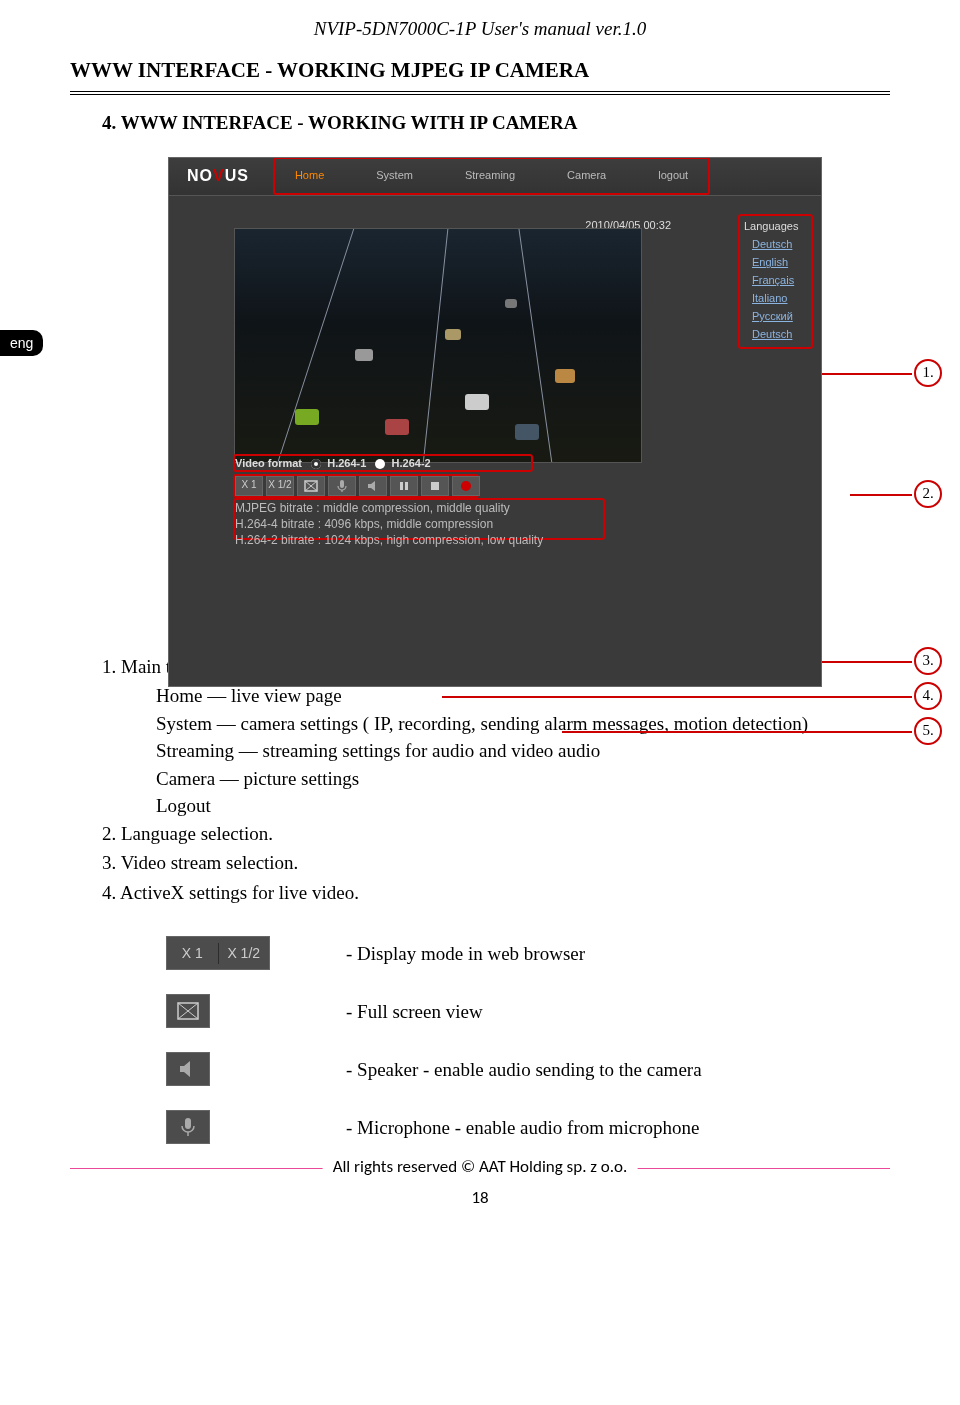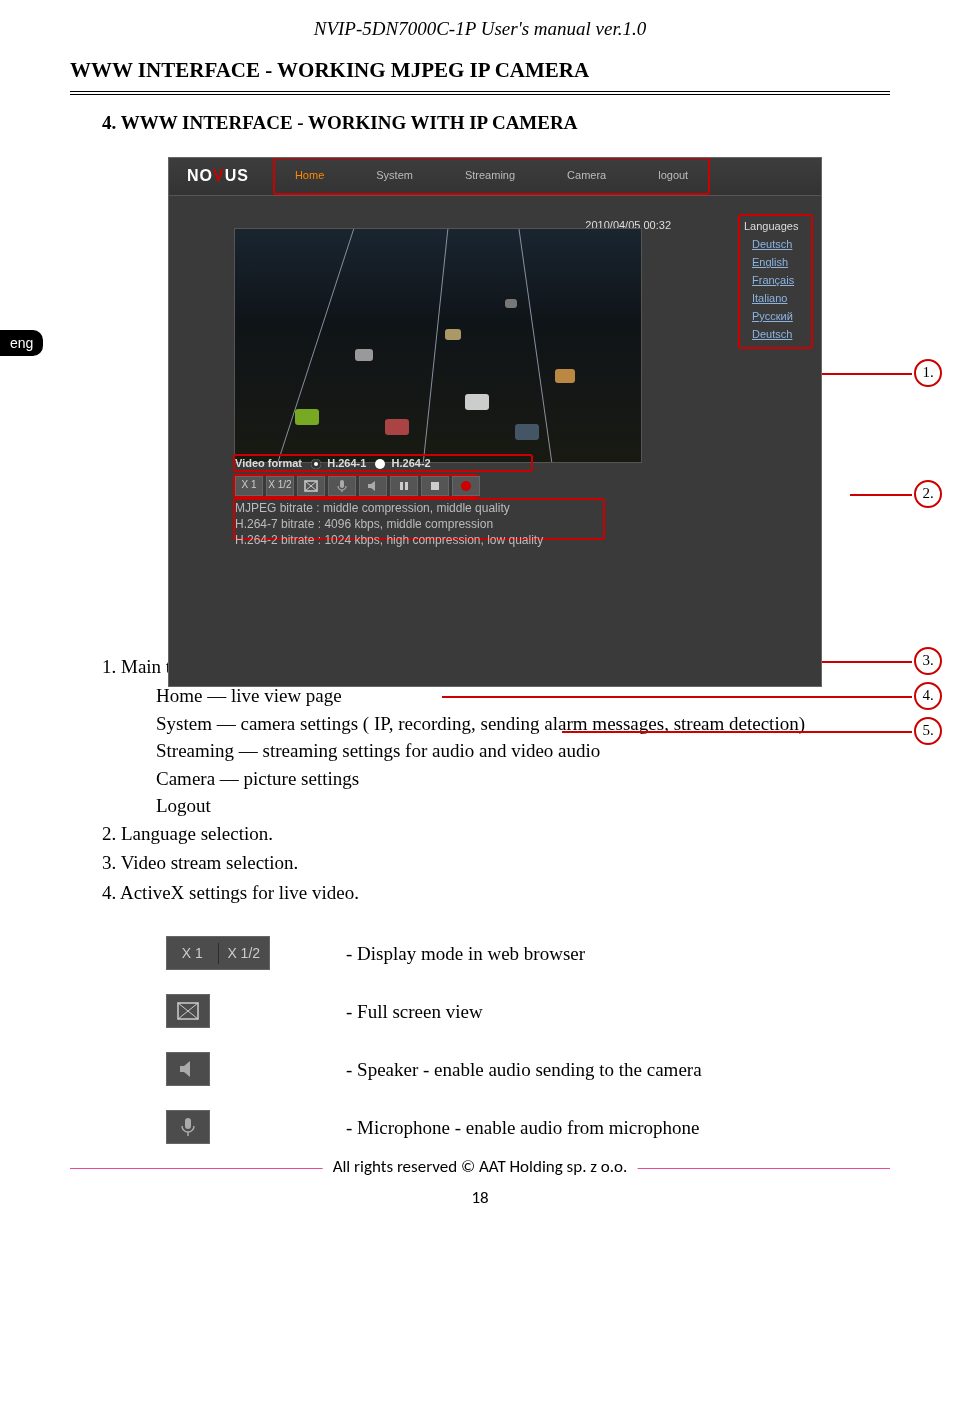--- a/index.html
+++ b/index.html
@@ -340,31 +340,31 @@
             <div class="tb-btn">
               <svg width="10" height="10">
                   <rect x="1" y="1" width="8" height="8" fill="#ccc"></rect>
                 </svg>
             </div>
             <div class="tb-btn rec"></div>
           </div>
           <div class="box5"></div>
           <div class="ss-bitrates">
             <div>MJPEG bitrate : middle compression, middle quality</div>
-            <div>H.264-7 bitrate : 4096 kbps, middle compression</div>
+            <div>H.264-4 bitrate : 4096 kbps, middle compression</div>
             <div>H.264-2 bitrate : 1024 kbps, high compression, low quality</div>
           </div>
         </div>
       </div>
     </div>
 
     <div class="ol-list" style="padding-left:0;">
       <div class="ol-item">1.  Main tabs</div>
       <div class="tabbed">Home — live view page</div>
-      <div class="tabbed">System — camera settings  ( IP, recording, sending alarm messages, stream detection)</div>
+      <div class="tabbed">System — camera settings  ( IP, recording, sending alarm messages, motion detection)</div>
       <div class="tabbed">Streaming —  streaming settings for audio and video audio</div>
       <div class="tabbed">Camera — picture settings</div>
       <div class="tabbed">Logout</div>
       <div class="ol-item">2.  Language selection.</div>
       <div class="ol-item">3.  Video stream selection.</div>
       <div class="ol-item">4.  ActiveX settings for live video.</div>
     </div>
 
     <div class="icon-table">
       <div class="icon-row">

